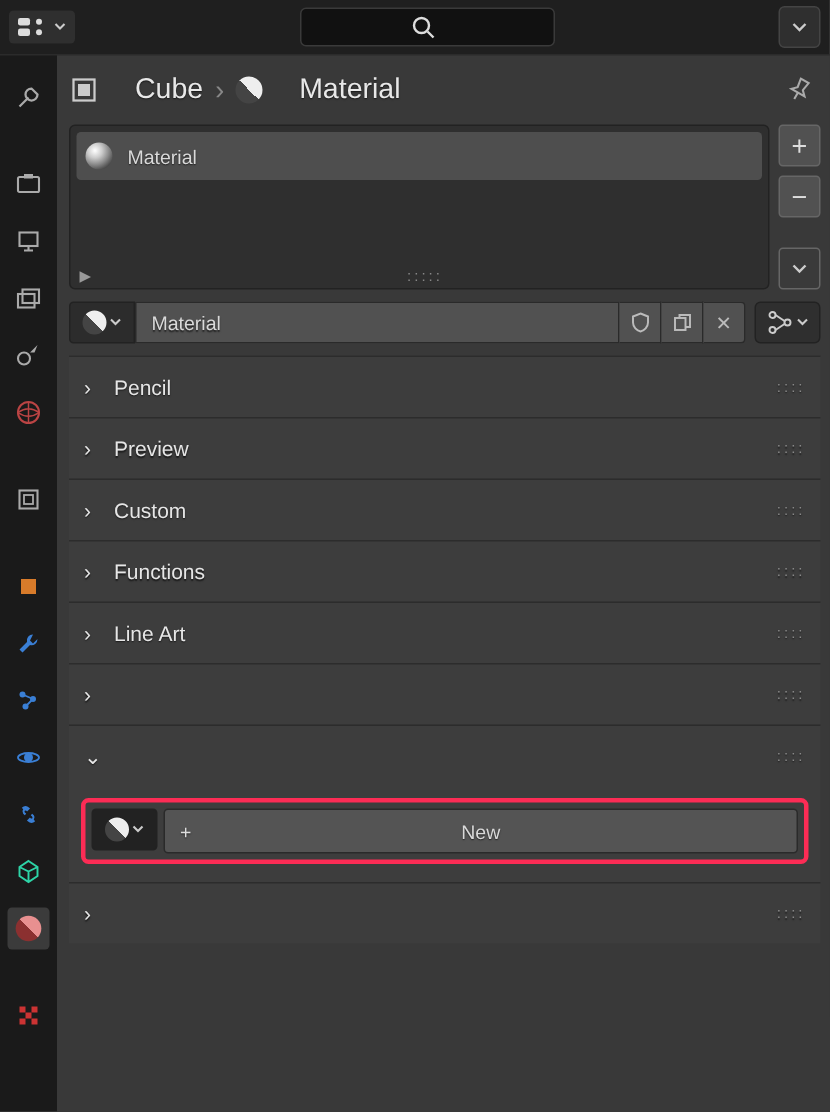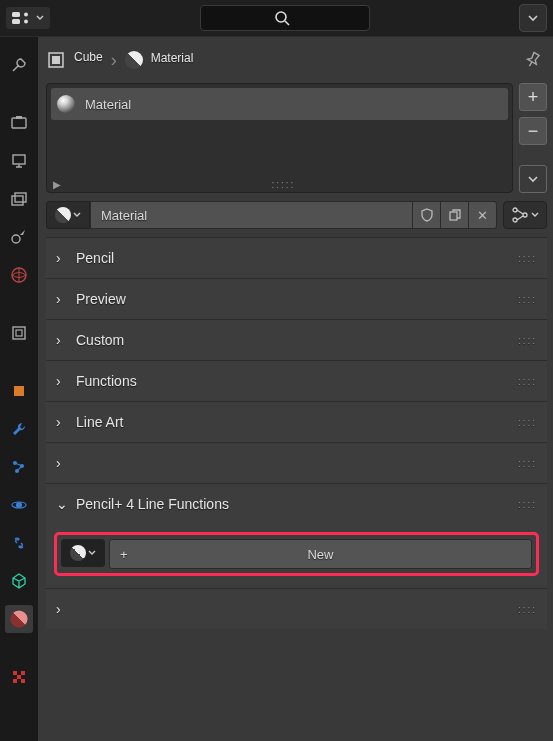--- a/index.html
+++ b/index.html
@@ -60,22 +60,22 @@
   .tab-strip .gap { height: 10px; }
   .content {
     flex: 1; background: #393939; padding: 0 6px 6px 8px;
     display: flex; flex-direction: column; overflow: hidden;
   }
   
   .breadcrumb {
     height: 46px; display: flex; align-items: center; gap: 8px;
   }
   .crumb {
-    display: flex; gap: 8px;
-    font-size: 12px; color: #e8e8e8;
+    display: flex; align-items: center; gap: 24px;
+    font-size: 19px; color: #e8e8e8;
     text-shadow: 0 1px 1px rgba(0,0,0,0.6);
   }
   .pin {
     margin-left: auto; width: 28px; height: 28px;
     display: flex; align-items: center; justify-content: center;
     cursor: pointer; color: #aaa;
   }
   
   .slot-area {
     display: flex; gap: 6px;
@@ -443,21 +443,20 @@
       </div>
       <div class="panel">
         <div class="panel-header">
           <span class="chev">›</span>
           <span class="grip">::::</span>
         </div>
       </div>
       <div class="panel">
         <div class="panel-header">
           <span class="chev">⌄</span>
-          <span>Pencil+ 4 Line Functions</span>
           <span class="grip">::::</span>
         </div>
         <div class="panel-body">
           <div class="new-row-wrap">
             <div class="db-selector" style="border-radius:3px;">
               <div class="mat-pie" style="width:16px;height:16px;"></div>
               <svg width="8" height="8" viewBox="0 0 8 8">
                   <path d="M1 2 L4 5 L7 2" stroke="#ccc" stroke-width="1.4" fill="none"></path>
                 </svg>
             </div>

